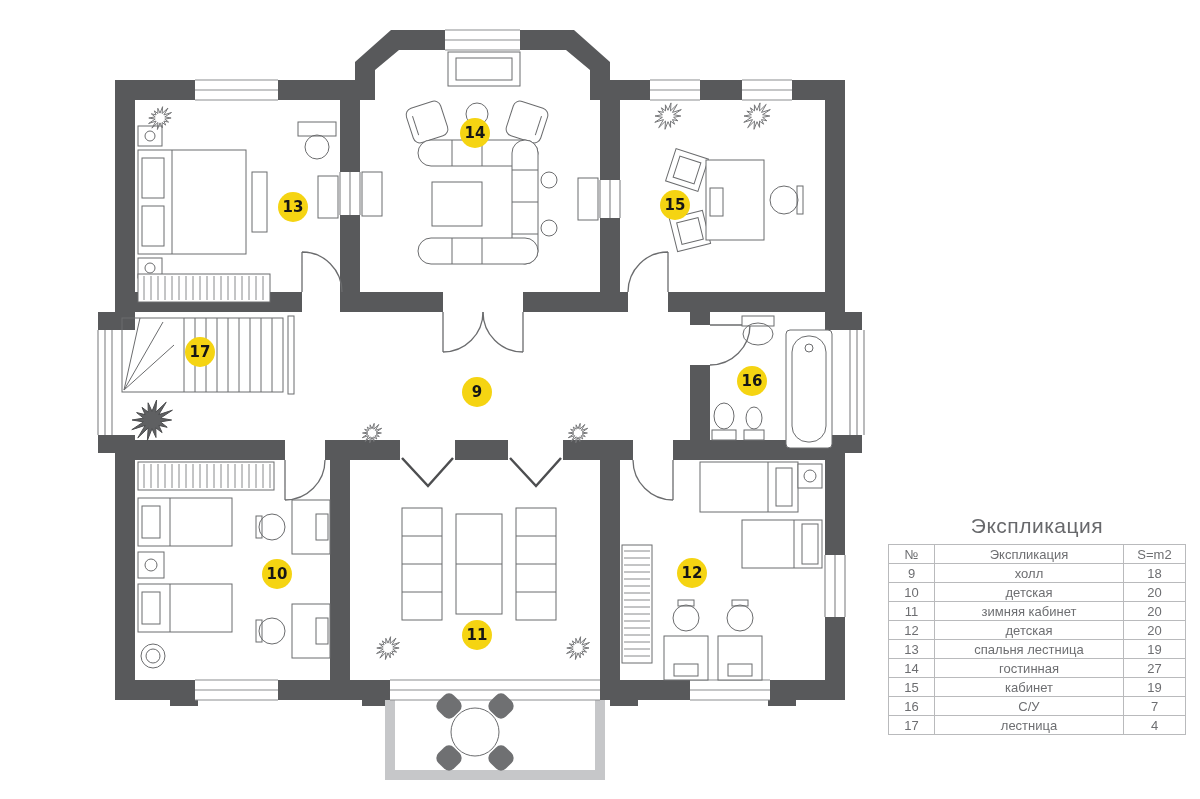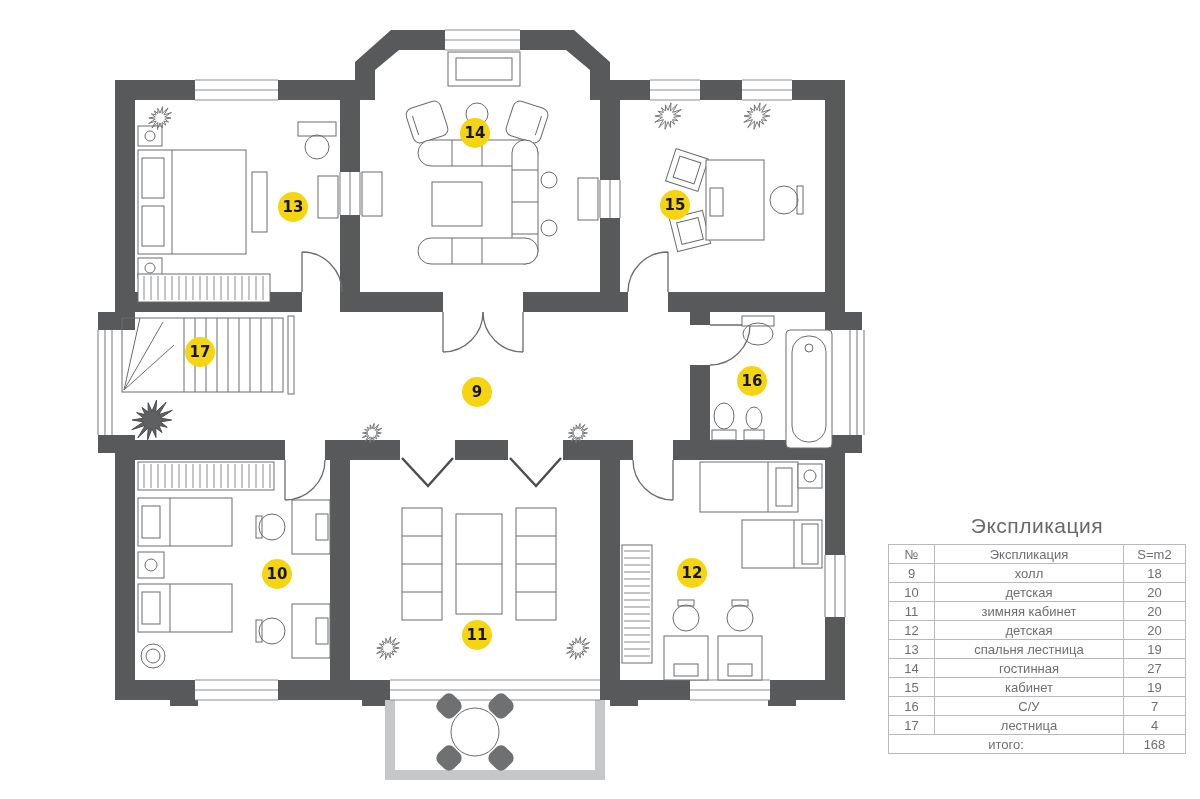--- a/index.html
+++ b/index.html
@@ -491,20 +491,16 @@
           <tr>
             <td>16</td>
             <td>С/У</td>
             <td>7</td>
           </tr>
           <tr>
             <td>17</td>
             <td>лестница</td>
             <td>4</td>
           </tr>
-          <tr>
-            <td colspan="2">итого:</td>
-            <td>168</td>
-          </tr>
         </tbody>
     </table>
   </div>
 </div>
 
 </body></html>

